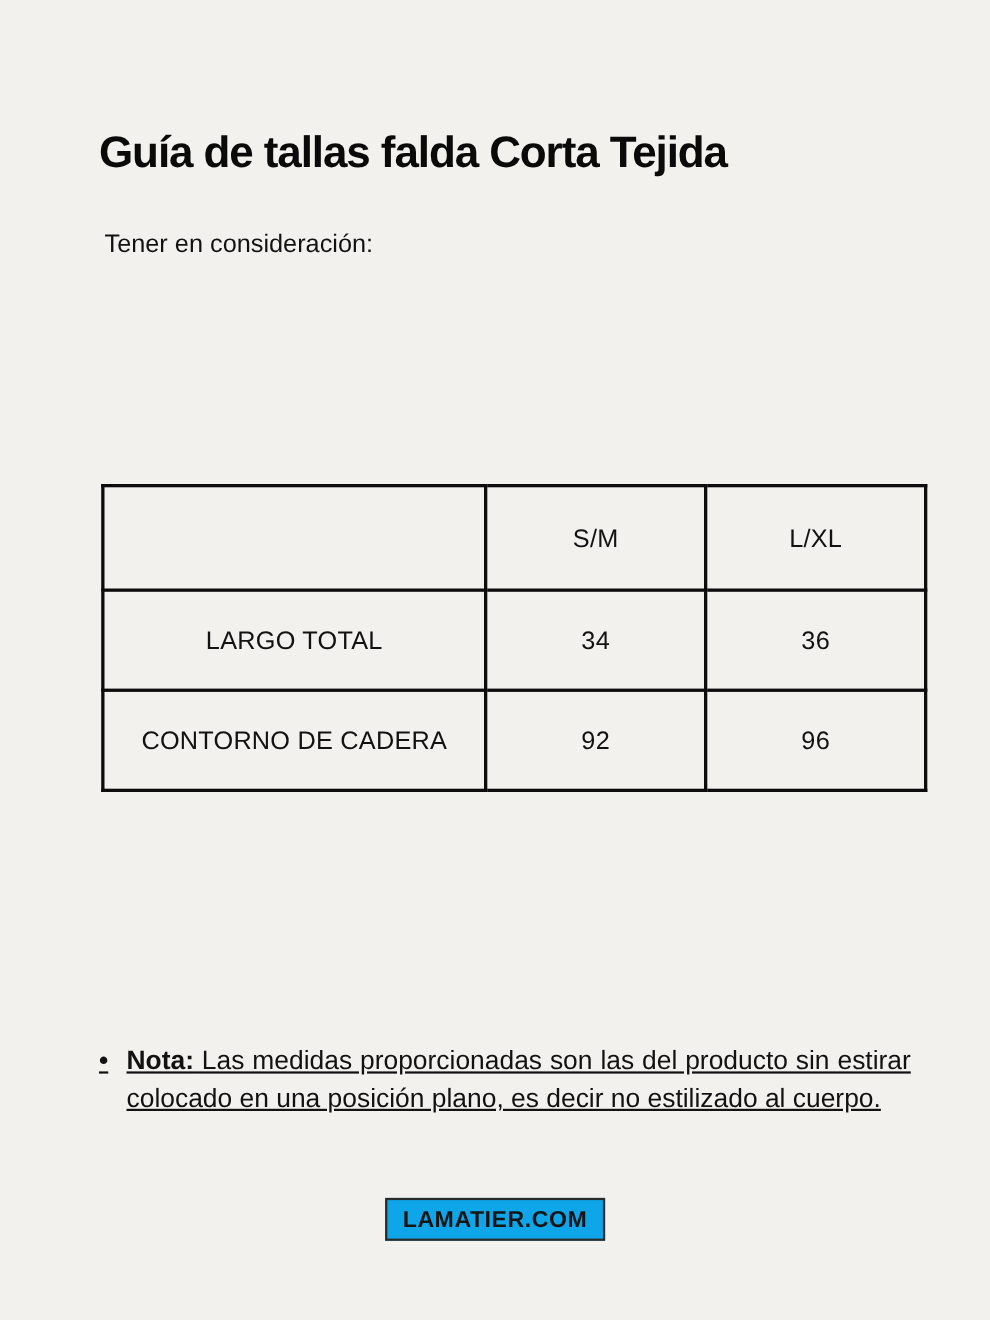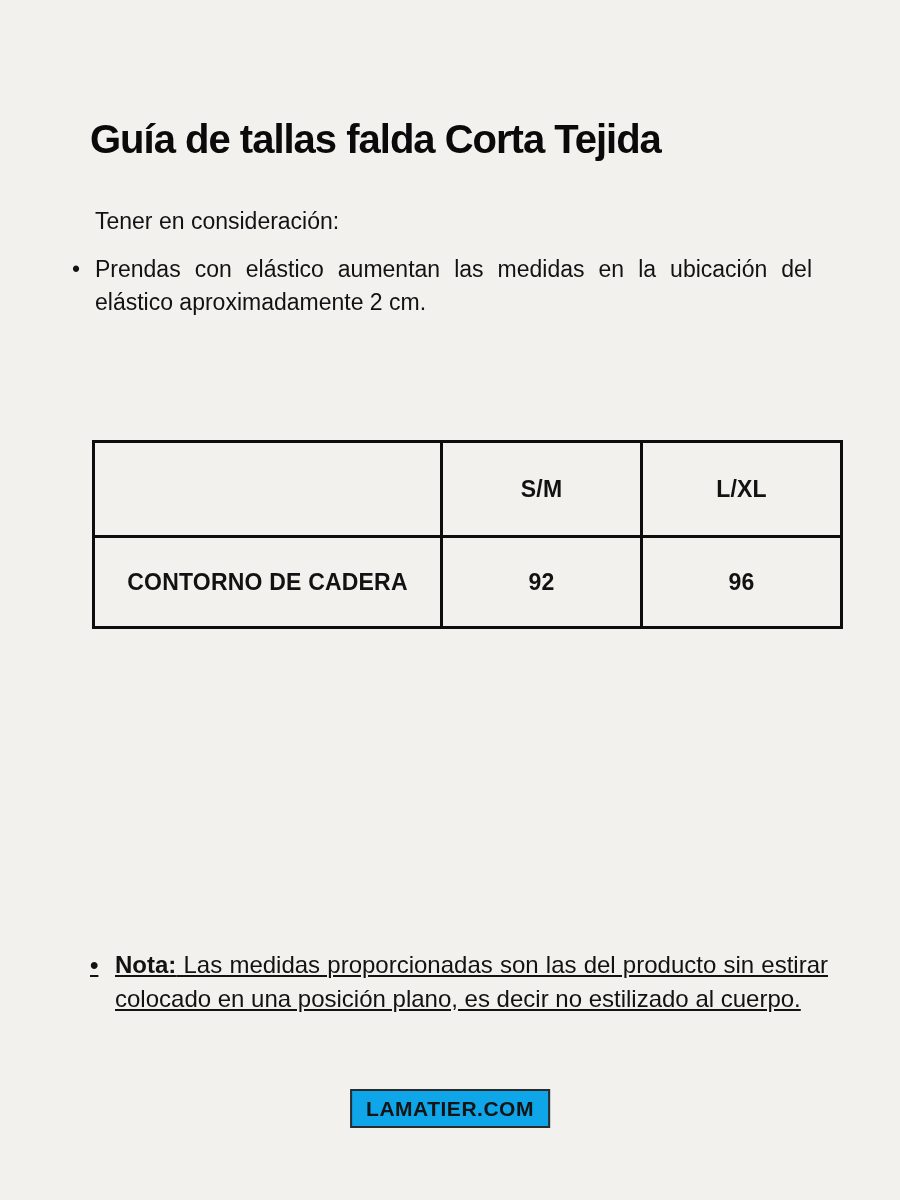--- a/index.html
+++ b/index.html
@@ -59,21 +59,21 @@
     top: 440px;
     width: 748px;
     border-collapse: collapse;
     table-layout: fixed;
   }
   .size-table td, .size-table th {
     border: 3px solid #0d0d0d;
     text-align: center;
     vertical-align: middle;
     font-size: 23px;
-    font-weight: 700;
+    font-weight: 400;
     letter-spacing: 0.2px;
     background: #f2f1ee;
   }
   .size-table col.c-label { width: 348px; }
   .size-table col.c-size  { width: 200px; }
   .size-table tr.header-row td { height: 95px; }
   .size-table tr.data-row td { height: 91px; }
   .note {
     position: absolute;
     left: 90px;
@@ -113,37 +113,38 @@
 </style>
 </head>
 <body>
 
 <div class="page">
 
   <h1 class="title">Guía de tallas falda Corta Tejida</h1>
 
   <div class="considerations">
     <div class="considerations-heading">Tener en consideración:</div>
-    <div class="bullet-item">
-      <span class="dot"></span>
-      <p>Prendas con elástico aumentan las medidas en la ubicación del elástico aproximadamente 2 cm.</p>
-    </div>
   </div>
 
   <table class="size-table">
     <colgroup>
       <col class="c-label">
         <col class="c-size">
         <col class="c-size">
     </colgroup>
     <tbody>
         <tr class="header-row">
       <td></td>
       <td>S/M</td>
       <td>L/XL</td>
+    </tr>
+    <tr class="data-row">
+      <td>LARGO TOTAL</td>
+      <td>34</td>
+      <td>36</td>
     </tr>
     <tr class="data-row">
       <td>CONTORNO DE CADERA</td>
       <td>92</td>
       <td>96</td>
     </tr>
   </tbody>
     </table>
 
   <div class="note">

